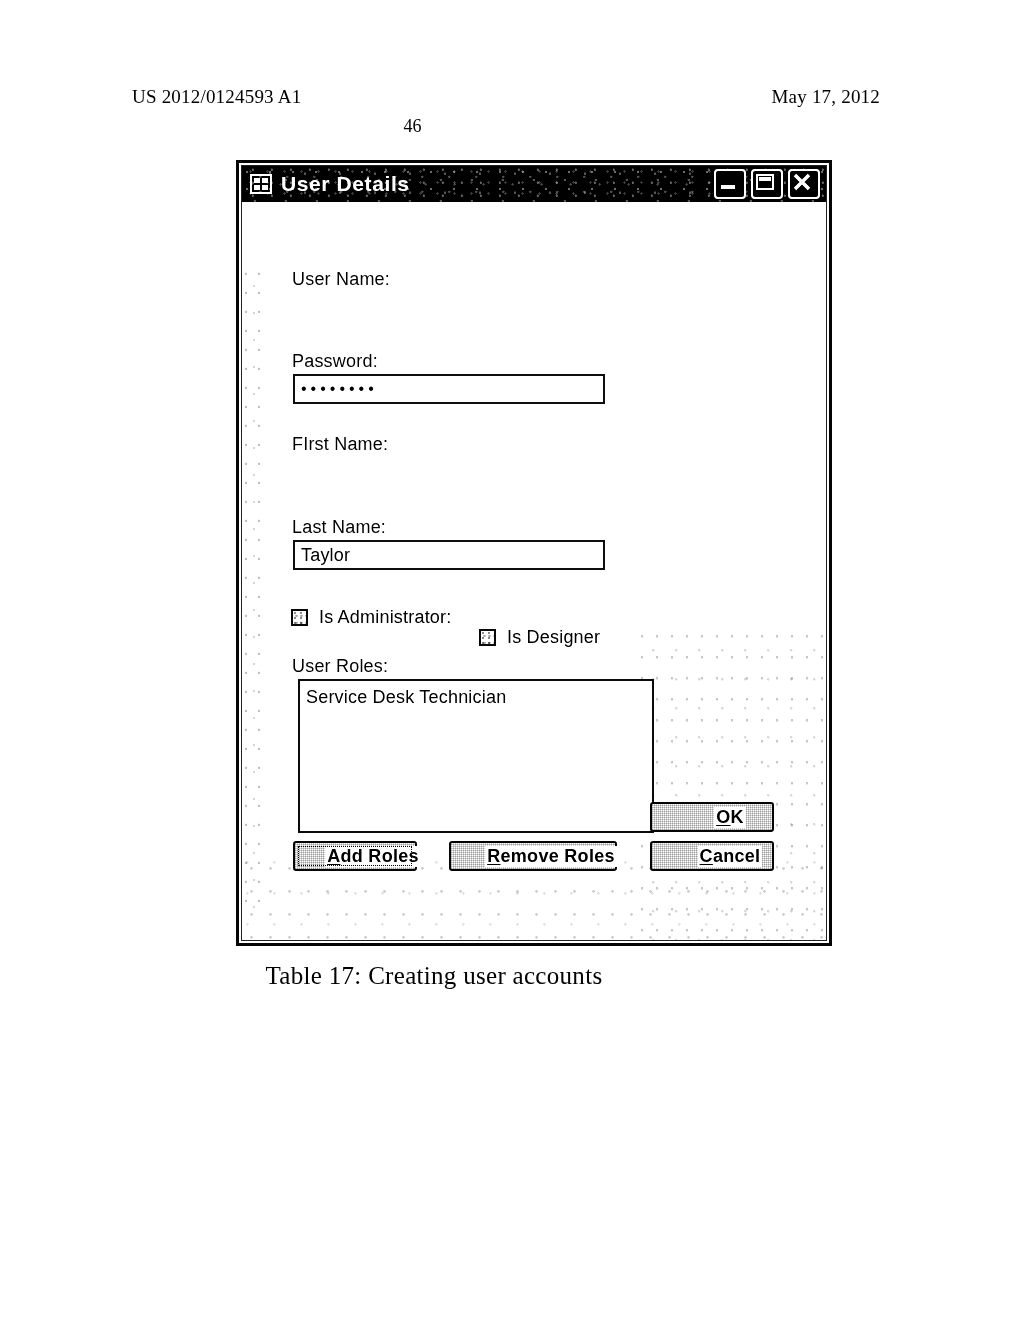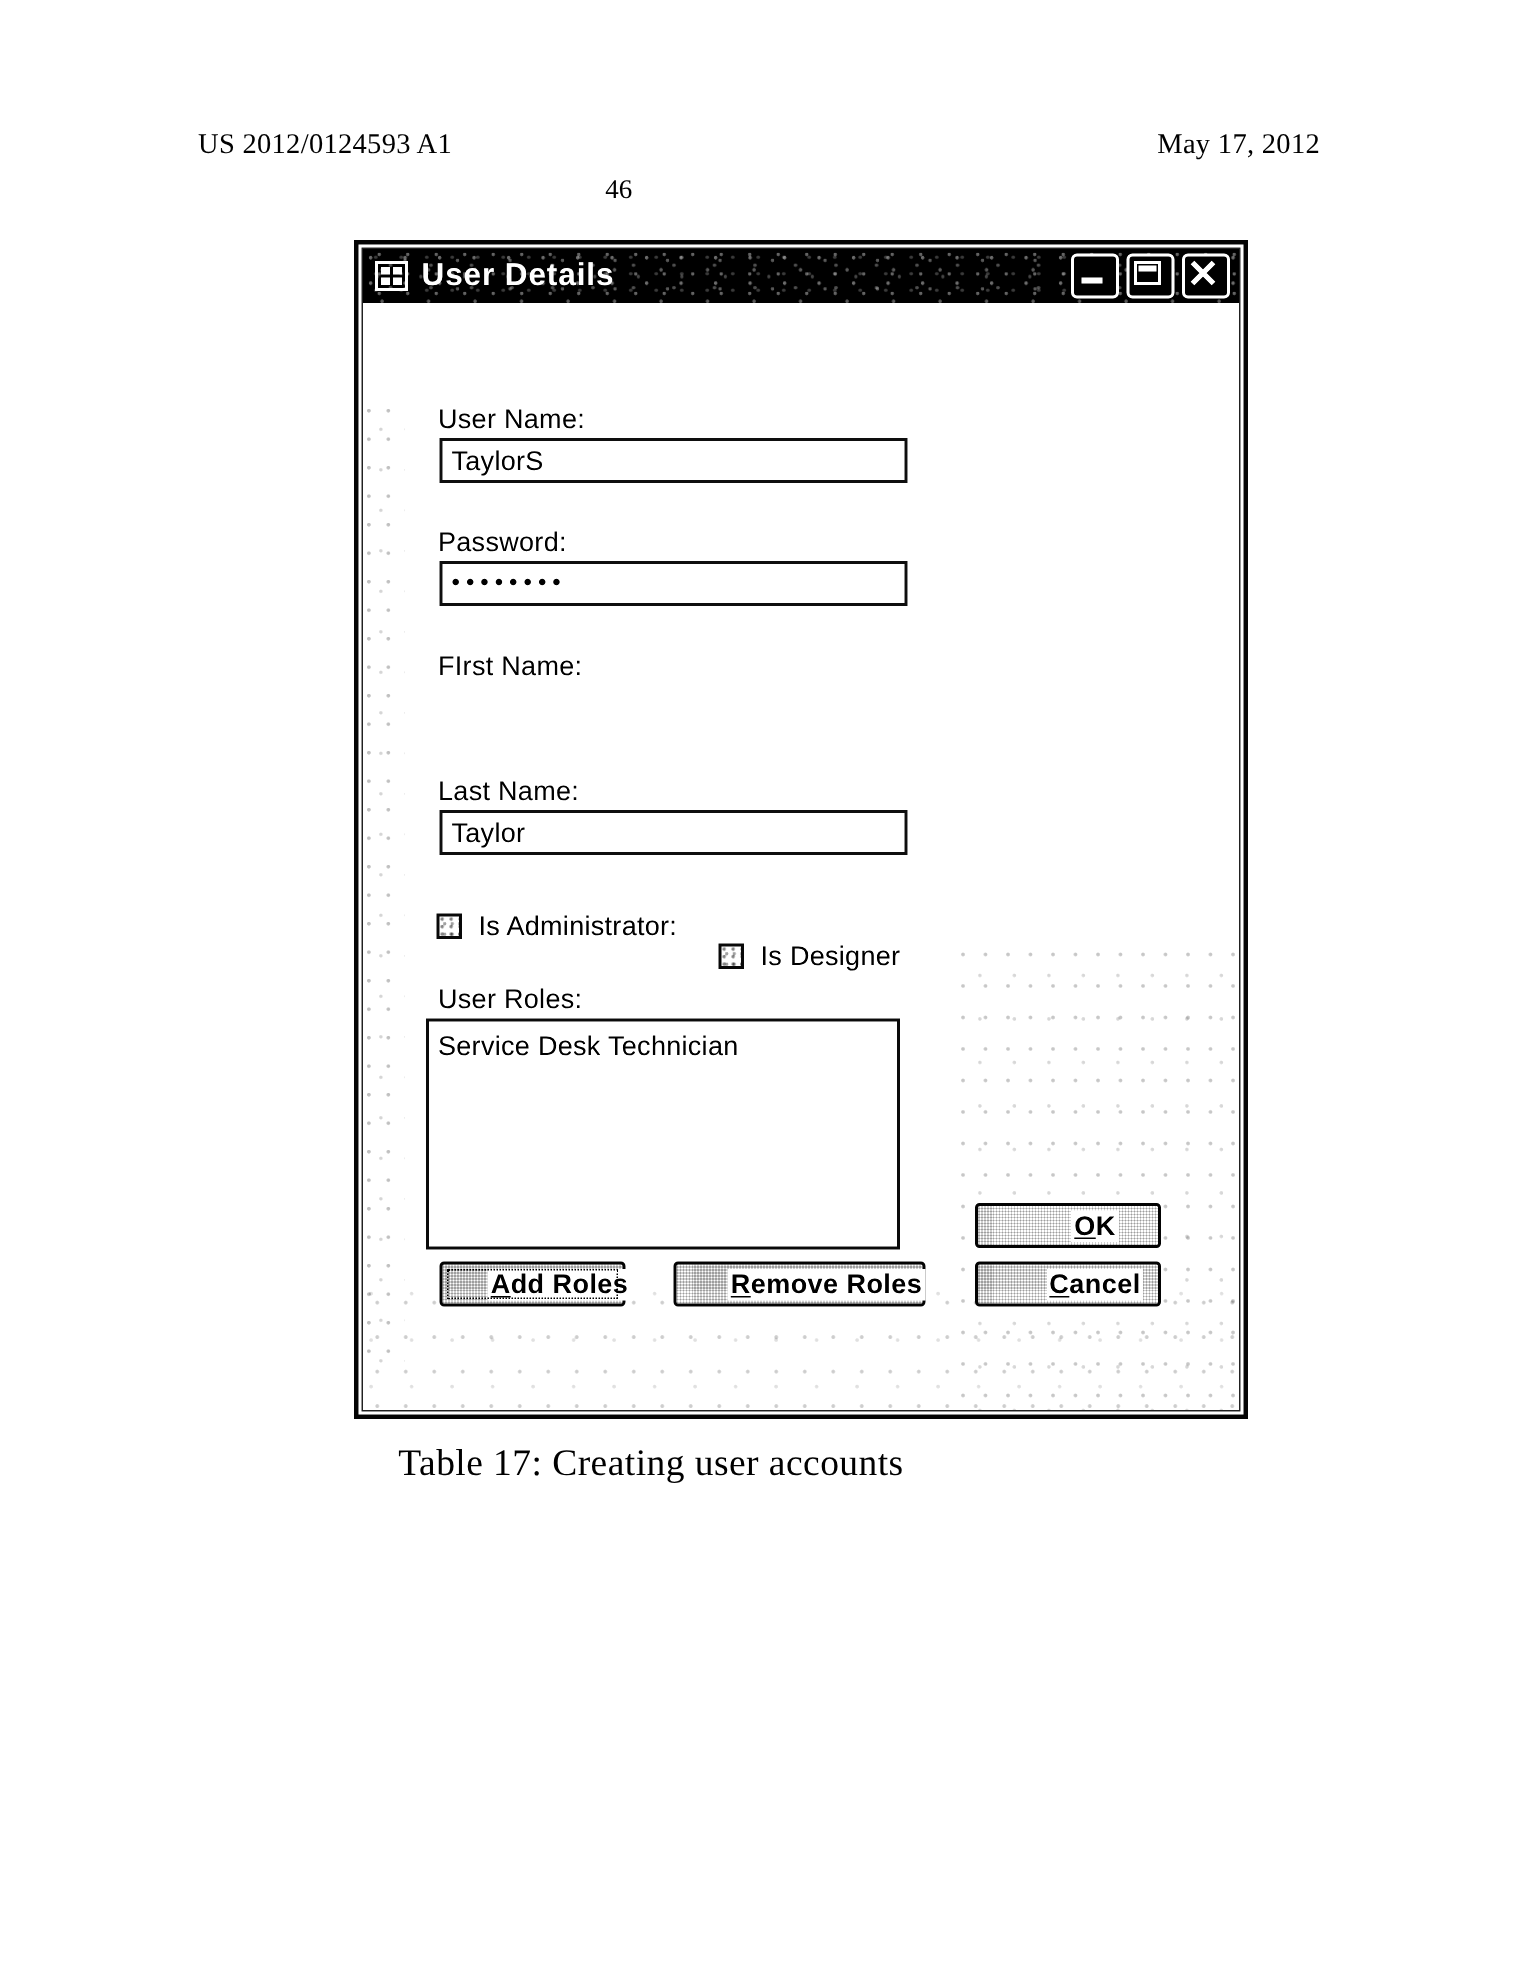--- a/index.html
+++ b/index.html
@@ -323,23 +323,20 @@
       </span>
     </div>
 
     <div class="client">
 
       <span class="grunge left"></span>
       <span class="grunge right"></span>
       <span class="grunge bottom"></span>
 
       <div class="field-label" style="left:50px; top:59px;">User Name:</div>
-      <div class="textbox" style="left:51px; top:82px; width:312px;">
-        <span>TaylorS</span>
-      </div>
 
       <div class="field-label" style="left:50px; top:141px;">Password:</div>
       <div class="textbox" style="left:51px; top:164px; width:312px;">
         <span class="pw-dots">••••••••</span>
       </div>
 
       <div class="field-label" style="left:50px; top:224px;">FIrst Name:</div>
 
       <div class="field-label" style="left:50px; top:307px;">Last Name:</div>
       <div class="textbox" style="left:51px; top:330px; width:312px;">
@@ -349,21 +346,21 @@
       <div class="checkrow" style="left:49px; top:397px;">
         <span class="checkbox"></span>
         <span class="cb-label">Is Administrator:</span>
       </div>
       <div class="checkrow" style="left:237px; top:417px;">
         <span class="checkbox"></span>
         <span class="cb-label">Is Designer</span>
       </div>
 
       <div class="field-label" style="left:50px; top:446px;">User Roles:</div>
-      <div class="listbox" style="left:42px; top:469px; width:316px; height:154px;">
+      <div class="listbox" style="left:56px; top:469px; width:356px; height:154px;">
         <div class="item">Service Desk Technician</div>
       </div>
 
       <div class="btn focused" style="left:51px; top:631px; width:124px; height:30px;">
         <span class="cap"><u>A</u>dd Roles</span>
       </div>
       <div class="btn" style="left:207px; top:631px; width:168px; height:30px;">
         <span class="cap"><u>R</u>emove Roles</span>
       </div>
       <div class="btn" style="left:408px; top:592px; width:124px; height:30px;">

